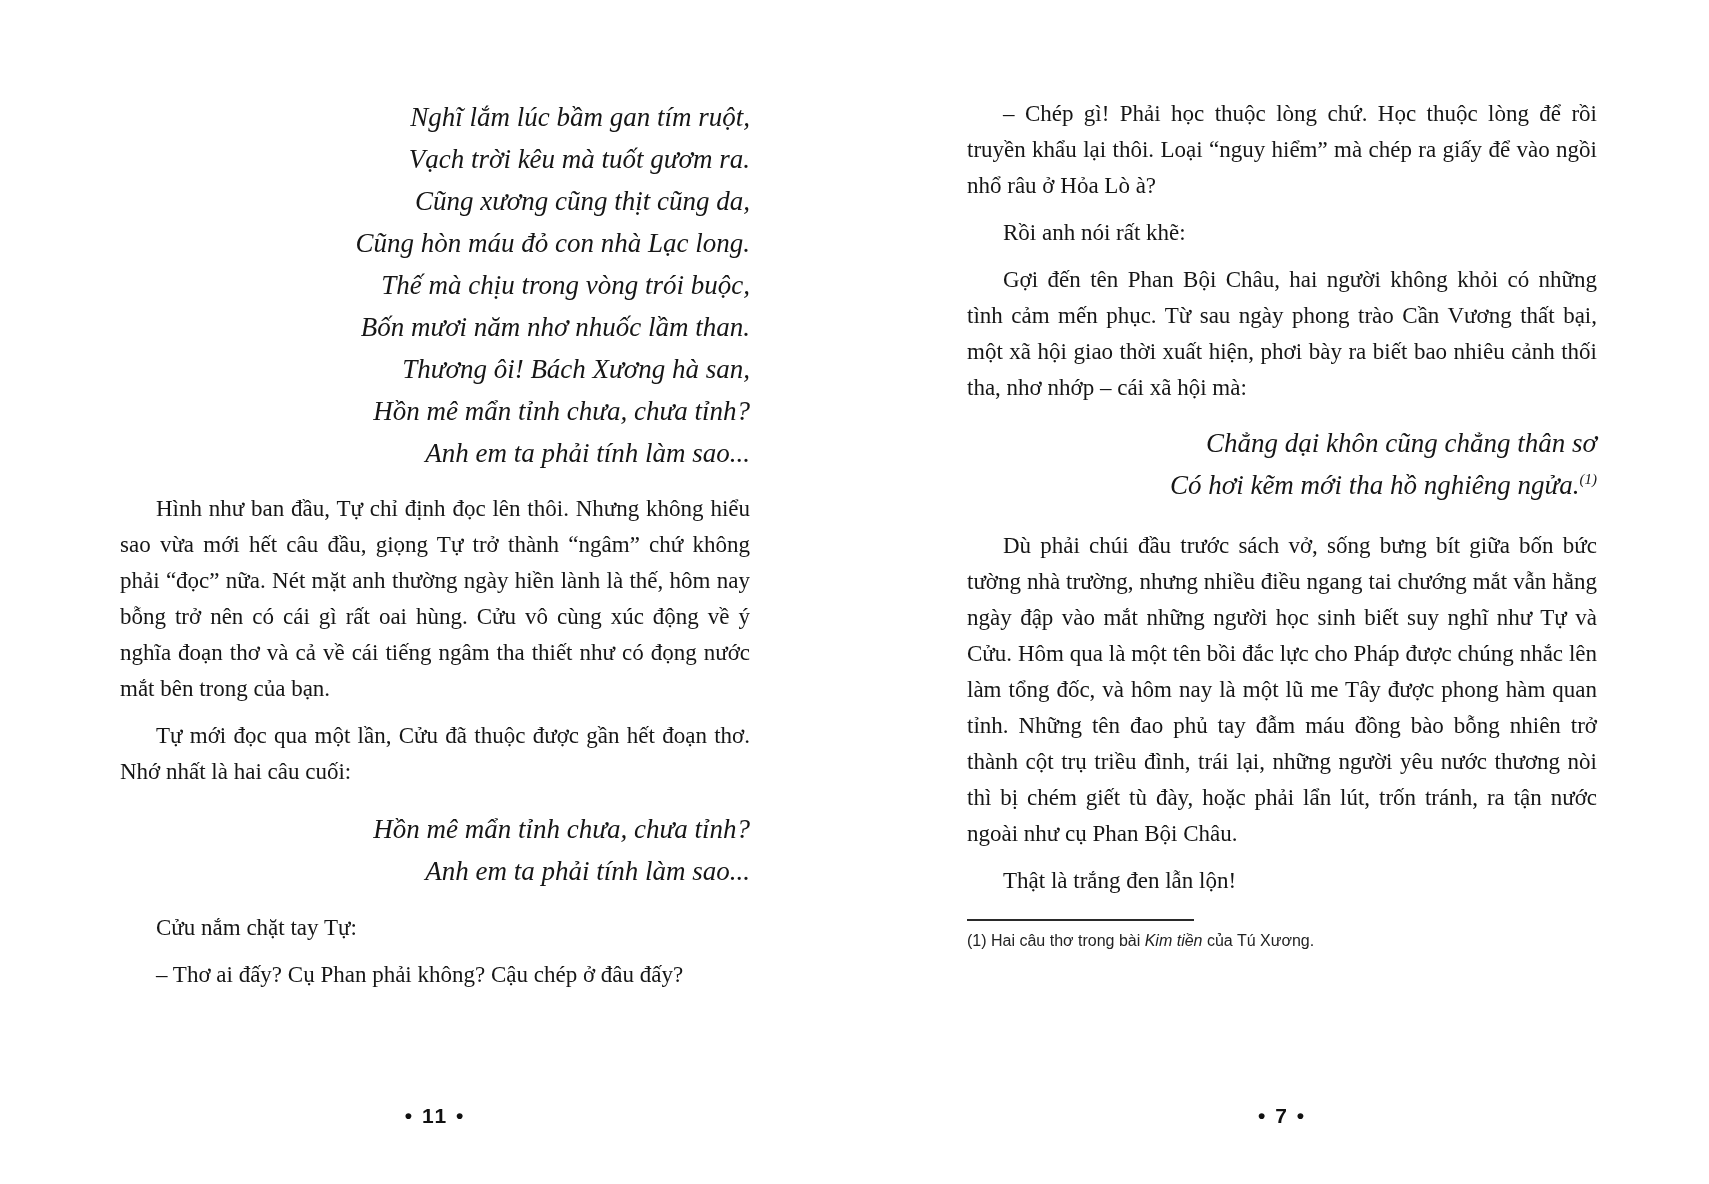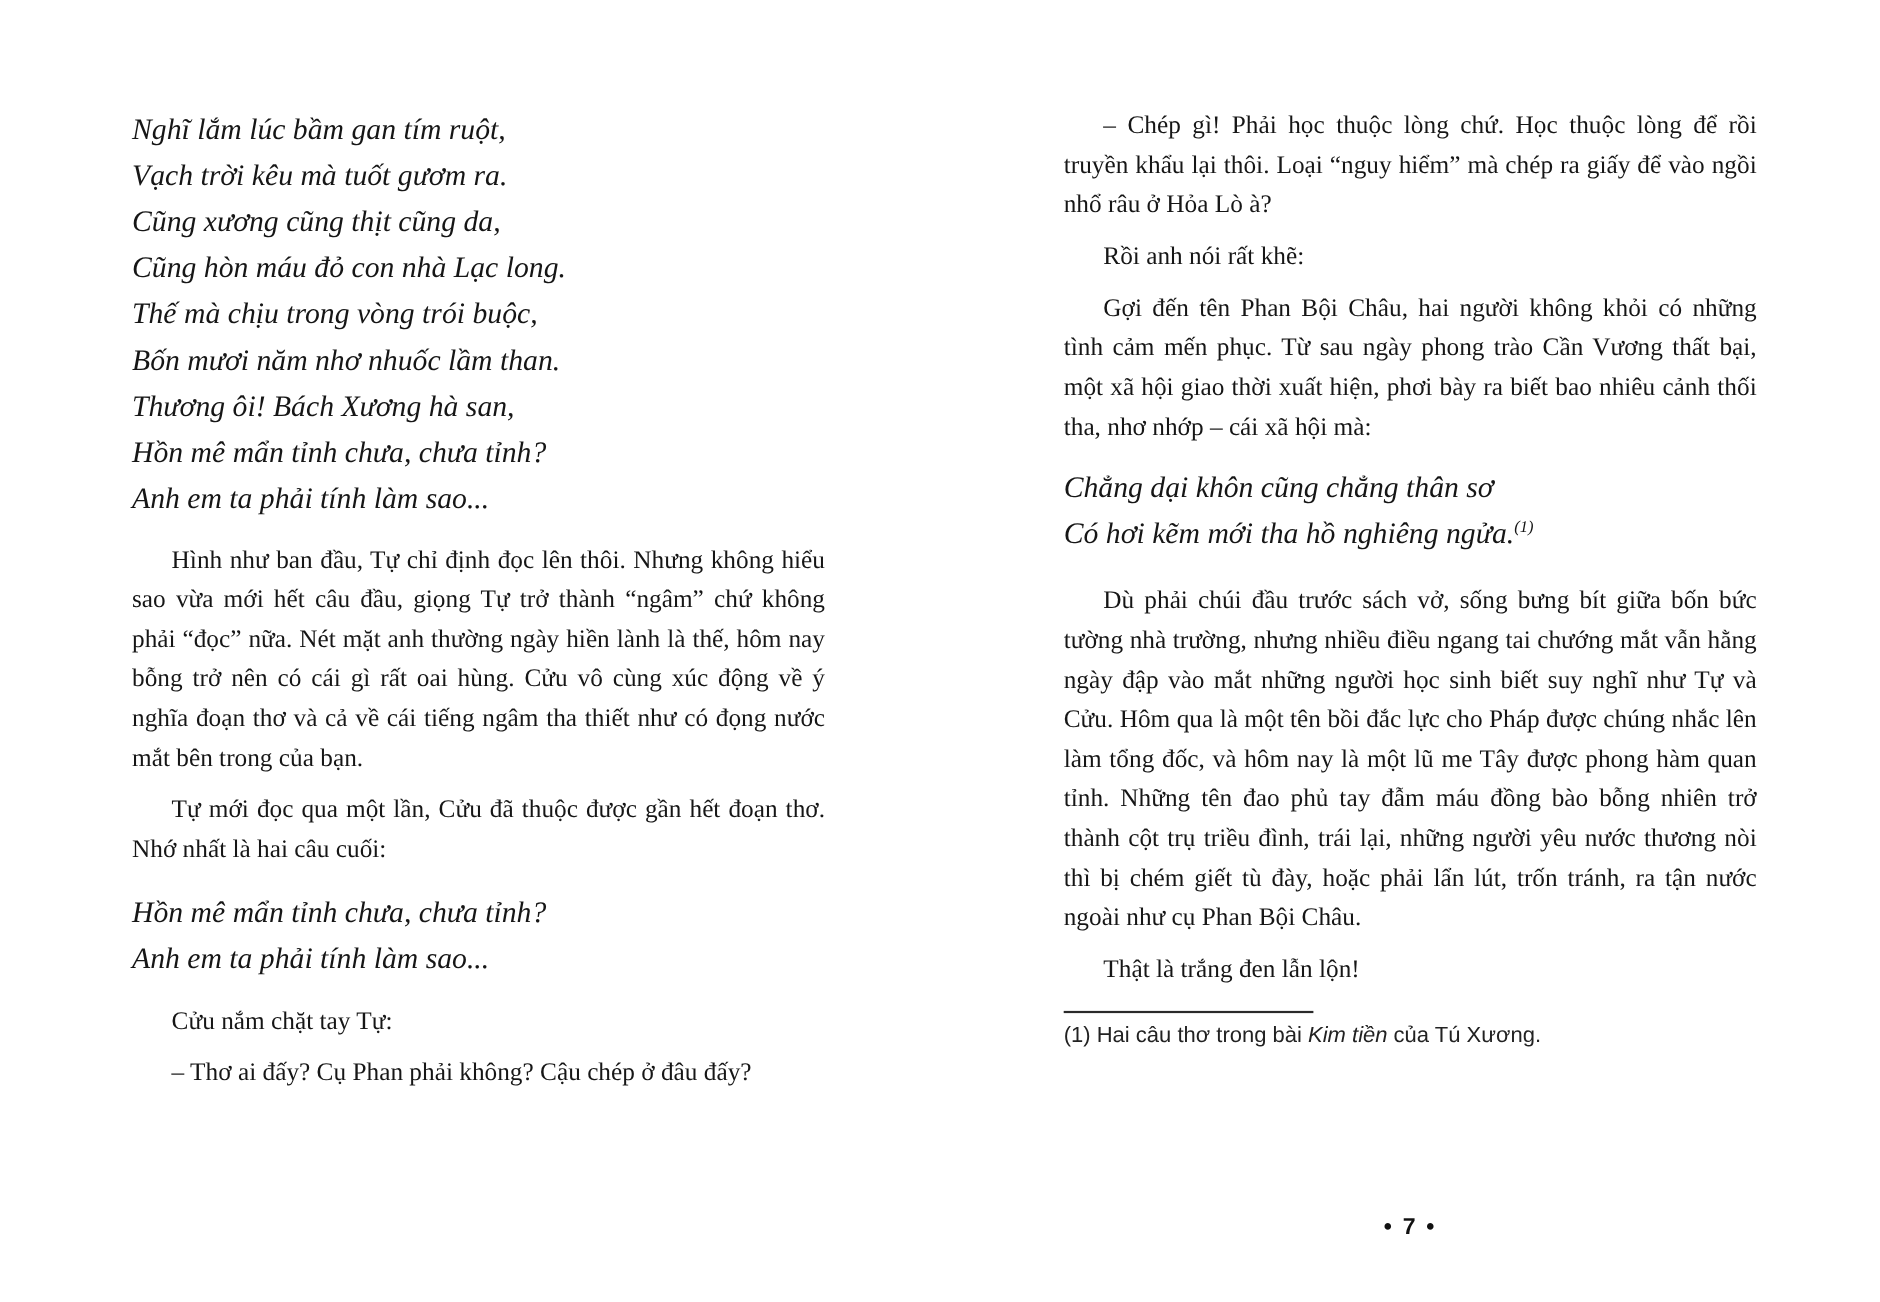--- a/index.html
+++ b/index.html
@@ -22,21 +22,21 @@
 
   .para {
     font-size: 23px;
     line-height: 36px;
     text-align: justify;
     text-indent: 36px;
     margin: 0 0 11px 0;
   }
   .verse-line {
     font-style: italic;
-    text-align: left;
+    text-align: right;
     font-size: 27px;
     line-height: 42px;
   }
   .poem    { margin: 0 0 17px 0; }
   .couplet { margin: 18px 0 18px 0; }
   #right-page .couplet { margin: 16px 0 22px 0; }
   .p1-top { margin-top: 0; }
 
   sup.fn-mark {
     font-size: 15px;
@@ -46,21 +46,21 @@
   }
 
   .footnote-block { margin-top: 20px; }
   .footnote-rule {
     width: 227px; height: 0;
     border-top: 2px solid #2a2a2a;
     margin: 0 0 8px 0;
   }
   .footnote {
     font-family: "Liberation Sans", "DejaVu Sans", sans-serif;
-    font-size: 20px;
+    font-size: 16px;
     line-height: 24px;
     color: #222;
     text-align: left;
     text-indent: 0;
   }
   .footnote .work { font-style: italic; }
 
   .pagenum {
     position: absolute;
     top: 1104px;
@@ -95,20 +95,21 @@
     <p class="para">Tự mới đọc qua một lần, Cửu đã thuộc được gần hết đoạn thơ. Nhớ nhất là hai câu cuối:</p>
 
     <div class="couplet">
       <div class="verse-line">Hồn mê mẩn tỉnh chưa, chưa tỉnh?</div>
       <div class="verse-line">Anh em ta phải tính làm sao...</div>
     </div>
 
     <p class="para">Cửu nắm chặt tay Tự:</p>
     <p class="para">– Thơ ai đấy? Cụ Phan phải không? Cậu chép ở đâu đấy?</p>
 
+    <div class="pagenum">• 11 •</div>
   </div>
 
   <div class="page" id="right-page">
     <p class="para p1-top">– Chép gì! Phải học thuộc lòng chứ. Học thuộc lòng để rồi truyền khẩu lại thôi. Loại “nguy hiểm” mà chép ra giấy để vào ngồi nhổ râu ở Hỏa Lò à?</p>
     <p class="para">Rồi anh nói rất khẽ:</p>
     <p class="para">Gợi đến tên Phan Bội Châu, hai người không khỏi có những tình cảm mến phục. Từ sau ngày phong trào Cần Vương thất bại, một xã hội giao thời xuất hiện, phơi bày ra biết bao nhiêu cảnh thối tha, nhơ nhớp – cái xã hội mà:</p>
 
     <div class="couplet">
       <div class="verse-line">Chẳng dại khôn cũng chẳng thân sơ</div>
       <div class="verse-line"><span>Có hơi kẽm mới tha hồ nghiêng ngửa.</span><sup class="fn-mark">(1)</sup></div>

